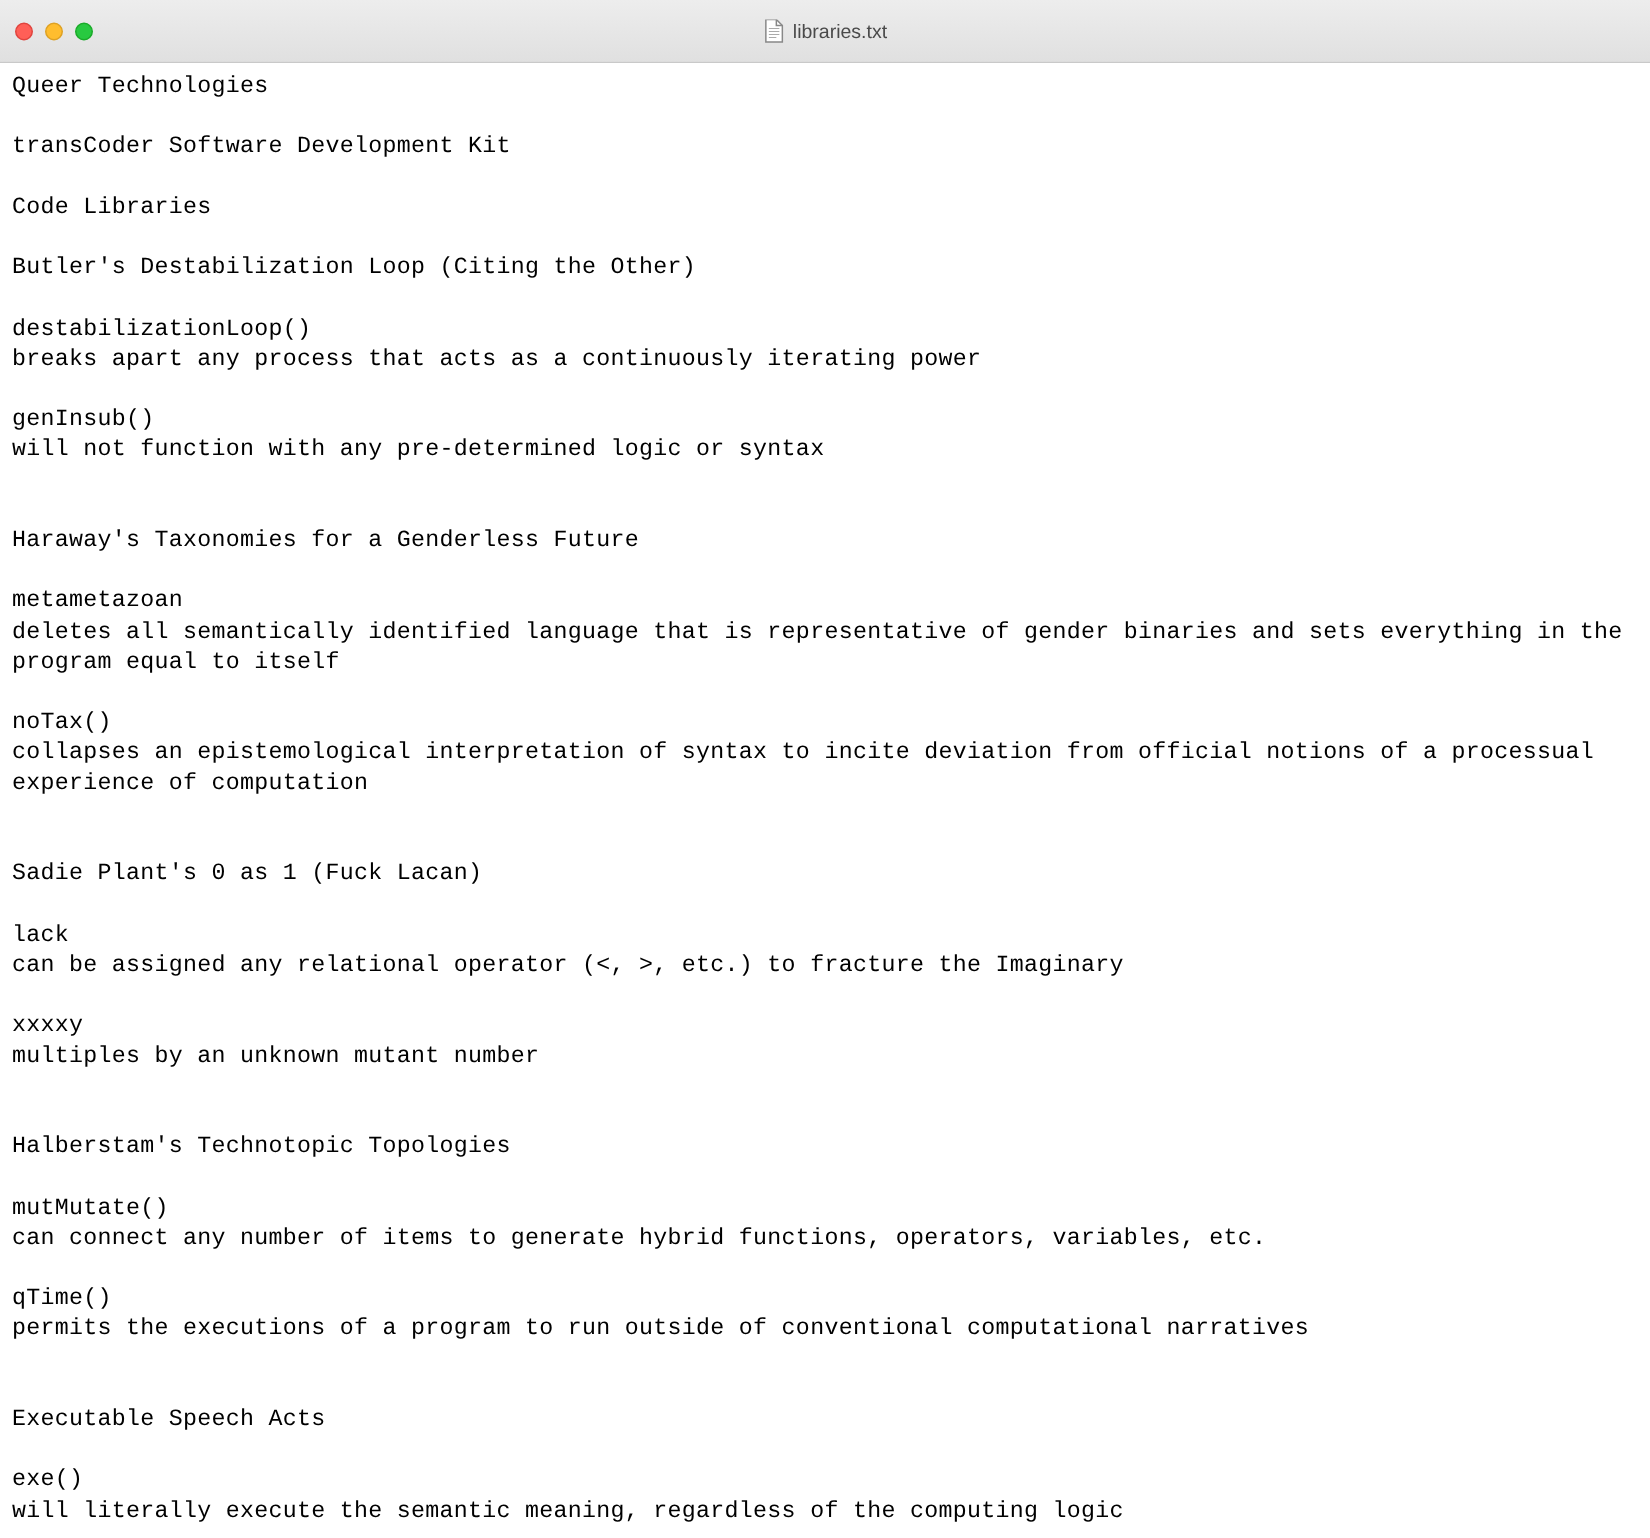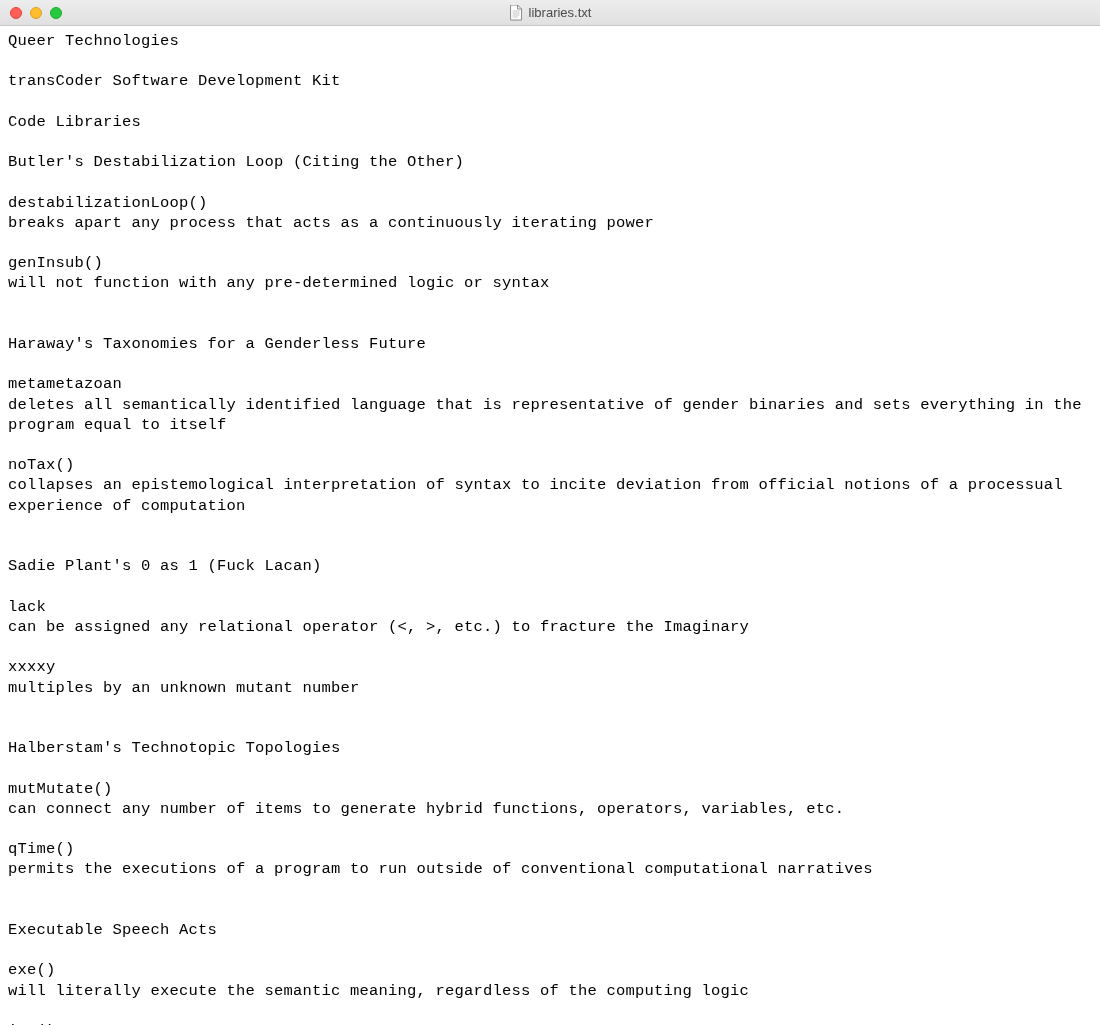--- a/index.html
+++ b/index.html
@@ -8,21 +8,21 @@
       box-sizing: border-box;
     }
     body {
       font-family: -apple-system, BlinkMacSystemFont, "Helvetica Neue", Arial, sans-serif;
       background: #ffffff;
       width: 1100px;
       height: 1025px;
       overflow: hidden;
     }
     .titlebar {
-      height: 26px;
+      height: 42px;
       background: linear-gradient(to bottom, #ededed, #e0e0e0);
       border-bottom: 1px solid #c9c9c9;
       display: flex;
       align-items: center;
       position: relative;
     }
     .traffic-lights {
       display: flex;
       gap: 8px;
       padding-left: 10px;

